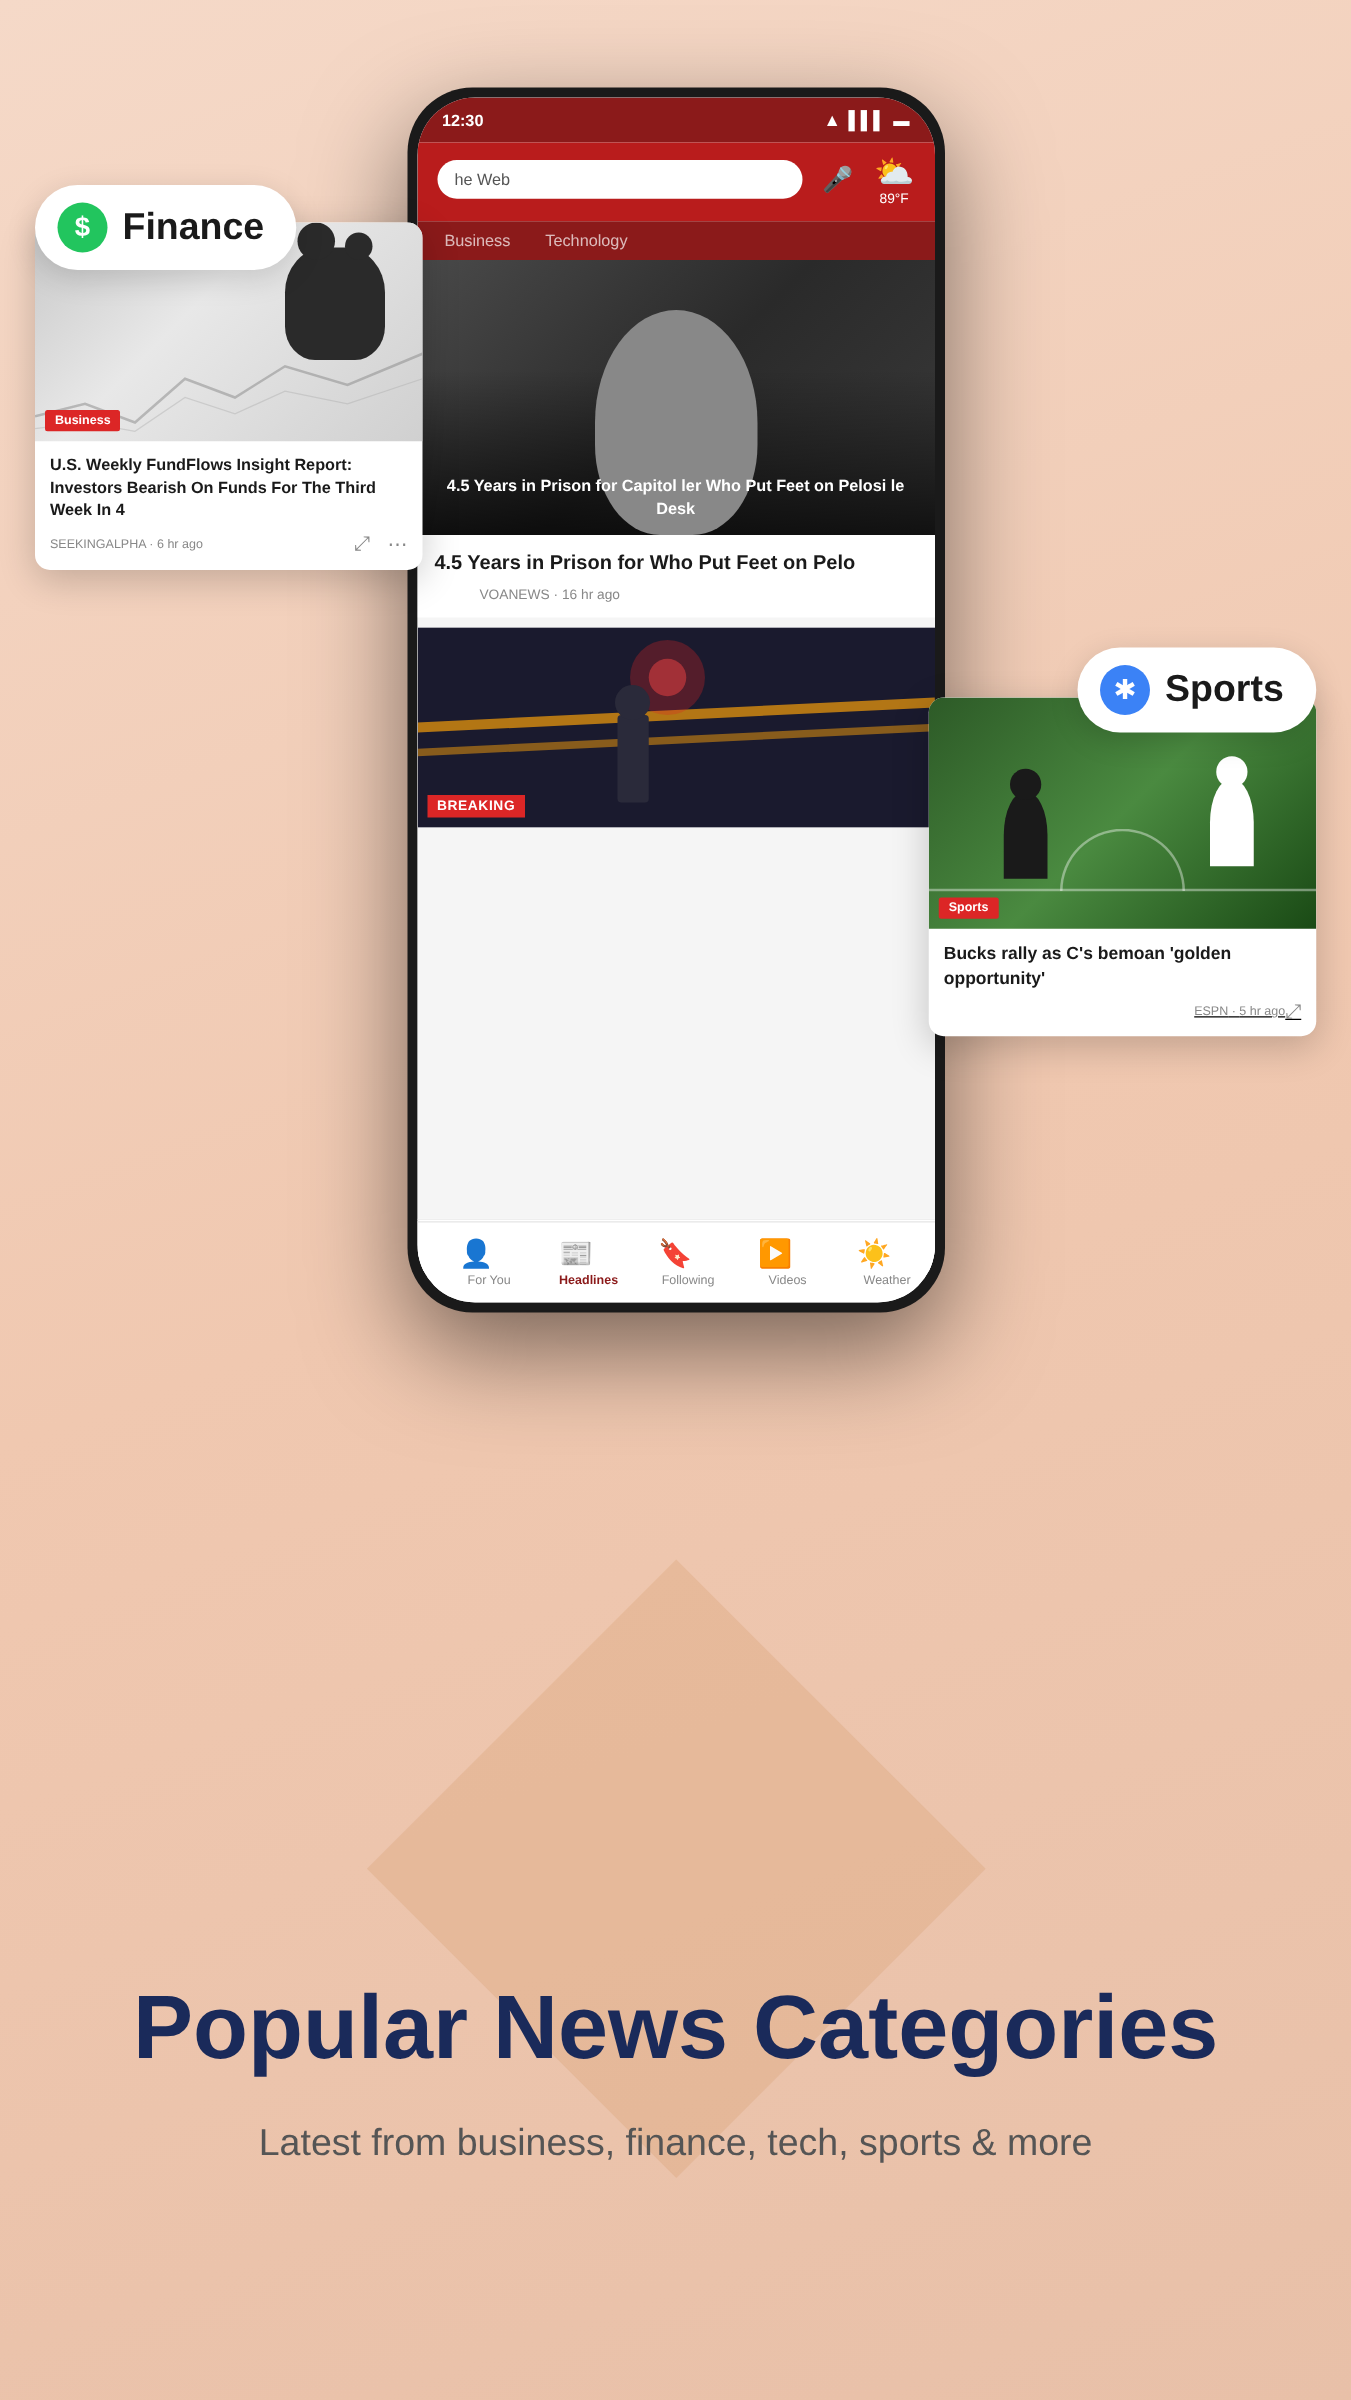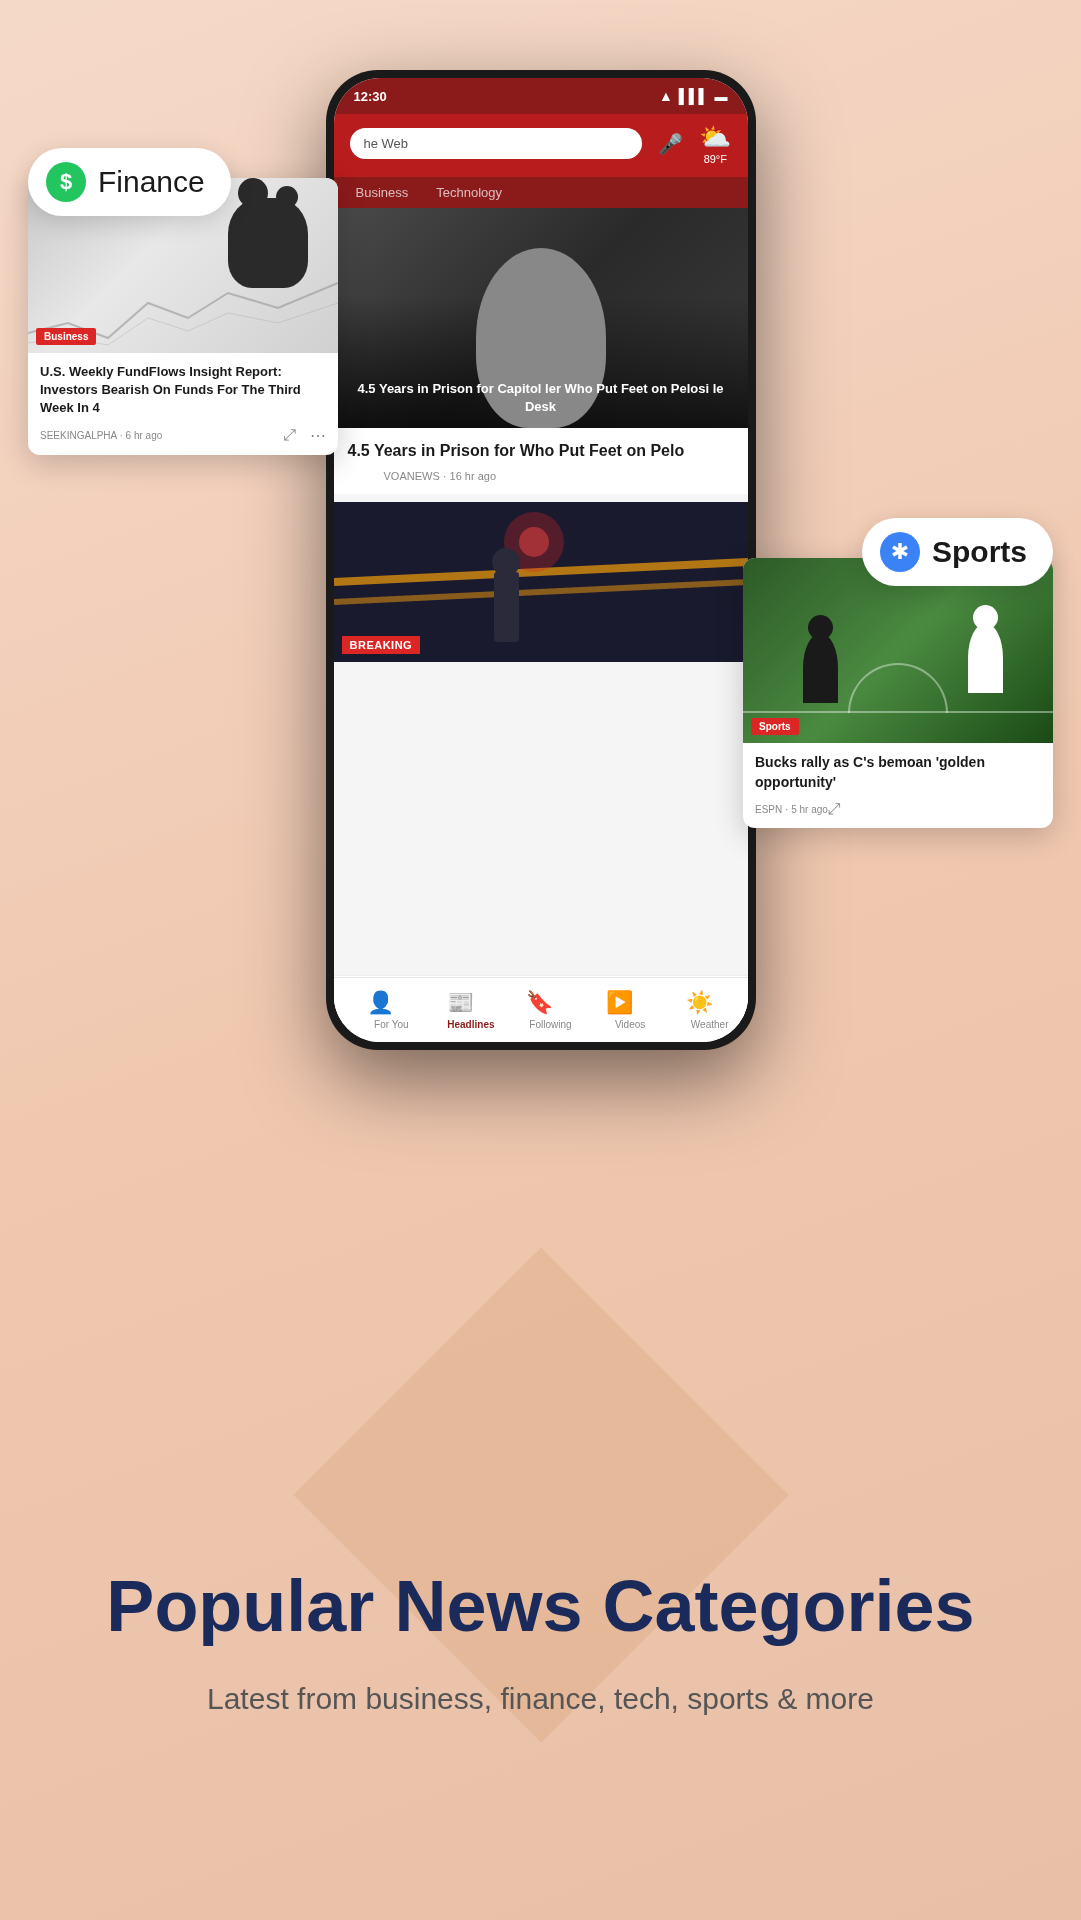--- a/index.html
+++ b/index.html
@@ -33,21 +33,21 @@
       border-radius: 50%;
       display: flex;
       align-items: center;
       justify-content: center;
       color: white;
       font-size: 22px;
       font-weight: bold;
     }
     .finance-badge .label {
       font-size: 30px;
-      font-weight: 400;
+      font-weight: 700;
       color: #1a1a1a;
     }
 
     
     .sports-badge {
       position: absolute;
       top: 518px;
       right: 28px;
       background: white;
       border-radius: 40px;
@@ -498,22 +498,23 @@
     }
     .sports-card-title {
       font-size: 14px;
       font-weight: 700;
       color: #1a1a1a;
       line-height: 1.4;
       margin-bottom: 8px;
     }
     .sports-card-meta {
       display: flex;
-      justify-content: flex-start;
-      align-items: center;
+      justify-content: flex-end;
+      align-items: center;
+      text-decoration: underline;
     }
     .sports-card-source {
       font-size: 10px;
       color: #888;
     }
 
     
     .diamond-bg {
       position: absolute;
       bottom: 250px;
@@ -521,21 +522,21 @@
       transform: translateX(-50%) rotate(45deg);
       width: 350px;
       height: 350px;
       background: rgba(210, 150, 100, 0.25);
       z-index: 0;
     }
 
     
     .text-section {
       position: absolute;
-      bottom: 16px;
+      bottom: 0;
       left: 0;
       right: 0;
       height: 520px;
       display: flex;
       flex-direction: column;
       align-items: center;
       justify-content: center;
       text-align: center;
       padding: 40px 80px;
       z-index: 5;

